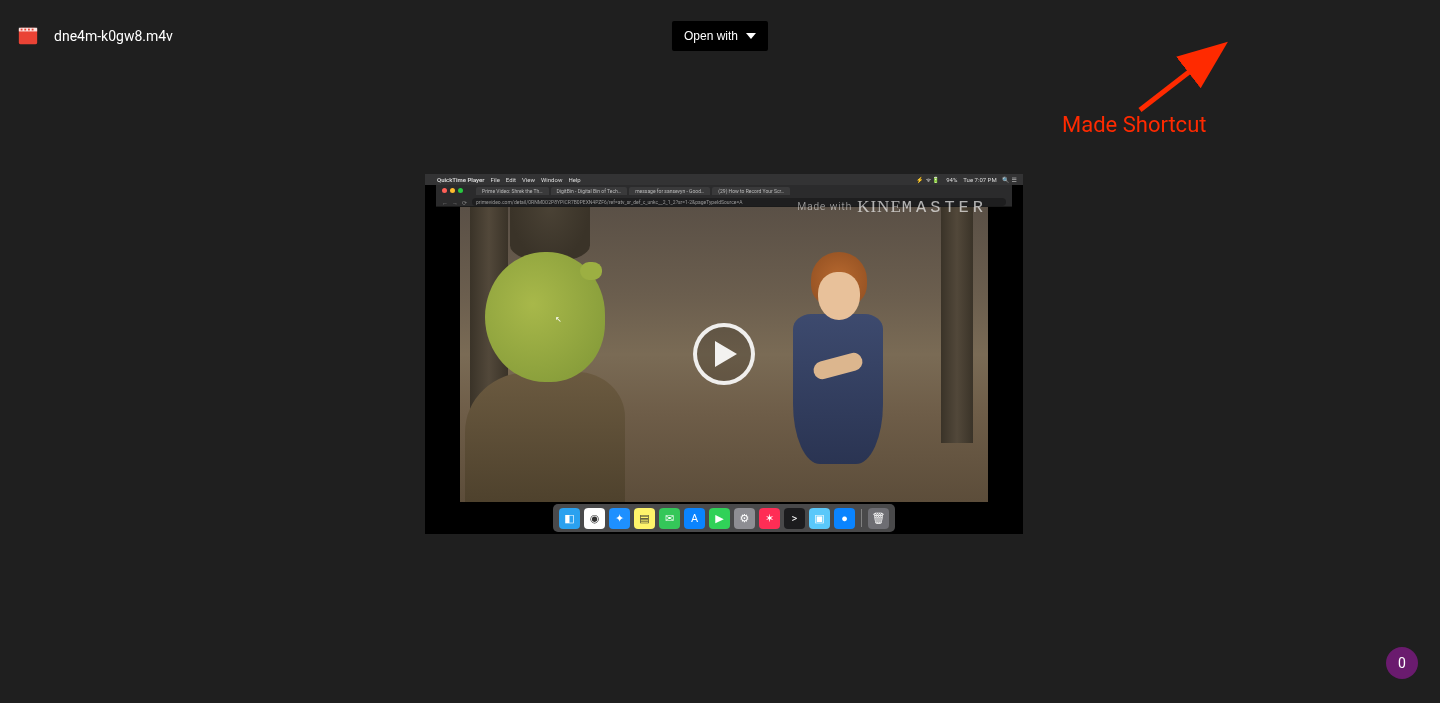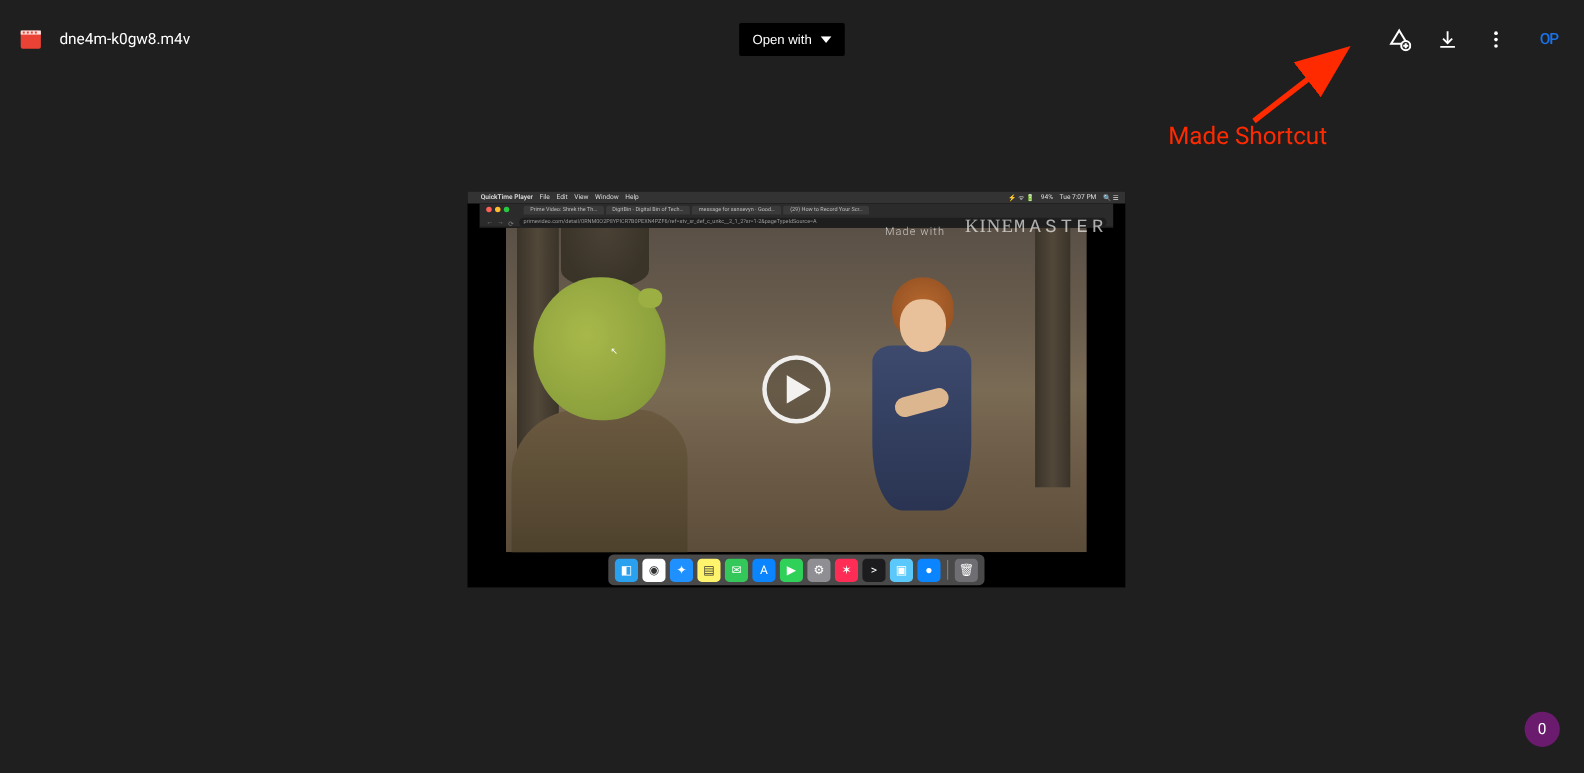--- a/index.html
+++ b/index.html
@@ -225,28 +225,28 @@
     background: #dcb68e;
     border-radius: 10px;
     transform: rotate(-15deg);
   }
   .cursor-dot {
     position: absolute; top: 108px; left: 95px;
     font-size: 8px; color: #fff;
   }
   .watermark {
     position: absolute;
-    top: 22px; right: 16px;
+    top: 22px; right: 36px;
     color: rgba(255,255,255,0.65);
     font-size: 17px;
     letter-spacing: 1px;
     font-weight: 300;
     display: flex;
-    align-items: flex-end;
-    gap: 18px;
+    align-items: center;
+    gap: 5px;
   }
   .watermark .made { font-size: 10px; }
   .watermark .kine { font-weight: 400; font-family: Liberation Serif, serif; }
   .watermark .master { font-weight: 200; letter-spacing: 4px; font-family: Liberation Mono, monospace; }
   .play-overlay {
     position: absolute;
     top: 50%; left: 50%;
     transform: translate(-50%, -50%);
     width: 62px; height: 62px;
     border: 4px solid rgba(255,255,255,0.9);
@@ -325,45 +325,20 @@
 
   <div class="center-area">
     <button class="open-with">
       <span>Open with</span>
       <svg width="10" height="6" viewBox="0 0 10 6">
           <path d="M0 0 L5 6 L10 0 Z" fill="#fff"></path>
         </svg>
     </button>
   </div>
 
-  <div class="right-icons">
-    <div class="icon-btn">
-      <svg width="22" height="22" viewBox="0 0 24 24" fill="none" stroke="#fff" stroke-width="2">
-          <path d="M12 3 L20 16 H4 Z"></path>
-          <circle cx="18.5" cy="18" r="4.5" fill="#1f1f1f"></circle>
-          <line x1="18.5" y1="15.5" x2="18.5" y2="20.5" stroke="#fff"></line>
-          <line x1="16" y1="18" x2="21" y2="18" stroke="#fff"></line>
-        </svg>
-    </div>
-    <div class="icon-btn">
-      <svg width="20" height="20" viewBox="0 0 24 24" fill="none" stroke="#fff" stroke-width="2">
-          <path d="M12 3 V15"></path>
-          <path d="M7 11 L12 16 L17 11"></path>
-          <path d="M4 20 H20"></path>
-        </svg>
-    </div>
-    <div class="icon-btn">
-      <svg width="20" height="20" viewBox="0 0 24 24" fill="#fff">
-          <circle cx="12" cy="5" r="2"></circle>
-          <circle cx="12" cy="12" r="2"></circle>
-          <circle cx="12" cy="19" r="2"></circle>
-        </svg>
-    </div>
-    <div class="avatar-top">OP</div>
-  </div>
 </div>
 
 <svg class="annotation-arrow" width="110" height="80">
   <defs>
       <marker id="arrh" markerWidth="10" markerHeight="10" refX="8" refY="4" orient="auto">
         <path d="M0,0 L10,4 L0,8 Z" fill="#ff2a00"></path>
       </marker>
     </defs>
   <line x1="10" y1="70" x2="90" y2="8" stroke="#ff2a00" stroke-width="5" marker-end="url(#arrh)"></line>
 </svg>

